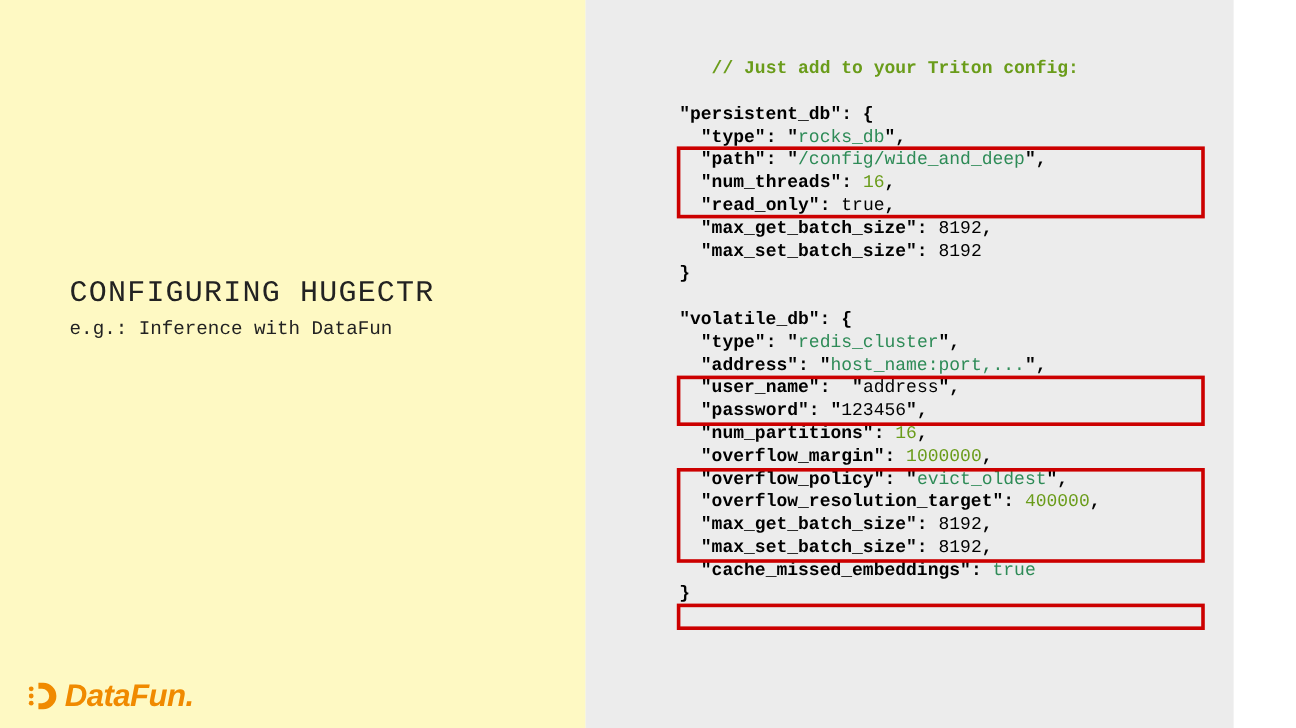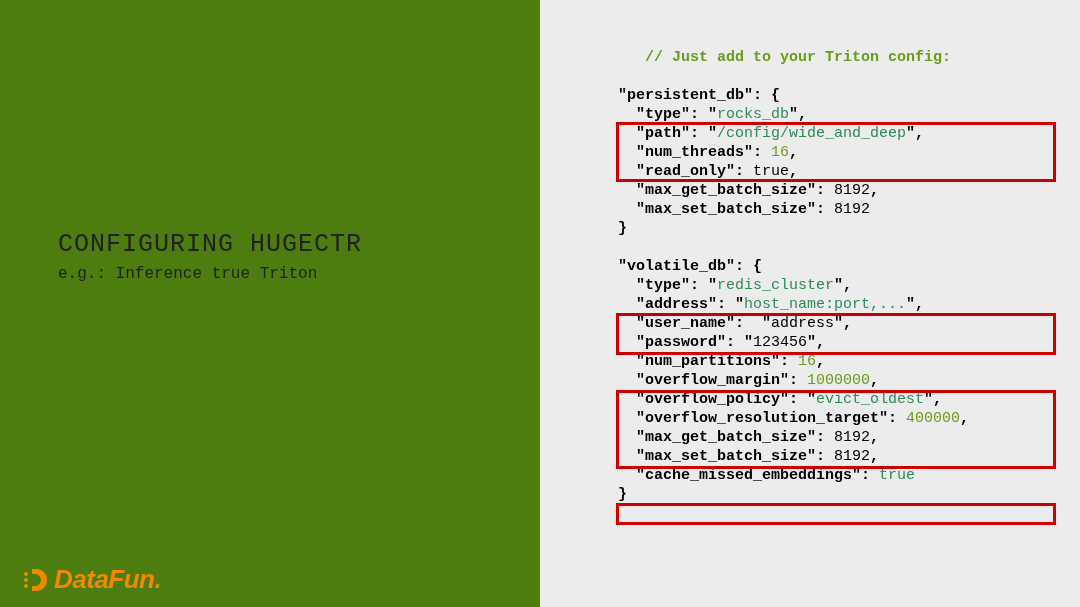--- a/index.html
+++ b/index.html
@@ -11,23 +11,23 @@
     background: #ffffff;
     position: relative;
     overflow: hidden;
   }
   .slide {
     display: flex;
     width: 100%;
     height: 100%;
   }
   .left {
-    width: 540px;
+    width: 488px;
     height: 100%;
-    background: #4d7c0f;
+    background: #fef9c3;
     position: relative;
     padding: 230px 0 0 58px;
   }
   .title {
     font-size: 25px;
     letter-spacing: 1px;
     color: #222;
     margin: 0;
     font-weight: 400;
     text-transform: uppercase;
@@ -92,21 +92,21 @@
     letter-spacing: -0.5px;
   }
 </style>
 </head>
 <body>
 
 <div class="slide">
 
   <div class="left">
     <h1 class="title">CONFIGURING HUGECTR</h1>
-    <p class="subtitle">e.g.: Inference true Triton</p>
+    <p class="subtitle">e.g.: Inference with DataFun</p>
   </div>
 
   <div class="right">
 
     <div class="code-line">   <span class="comment">// Just add to your Triton config:</span></div>
     <div class="gap"></div>
 
     <div class="code-line plain-block">"persistent_db": {</div>
 
     <div class="code-line">  <span class="key-str">"type"</span><span class="punct">: "</span><span class="val-str-green">rocks_db</span><span class="punct">",</span></div>

